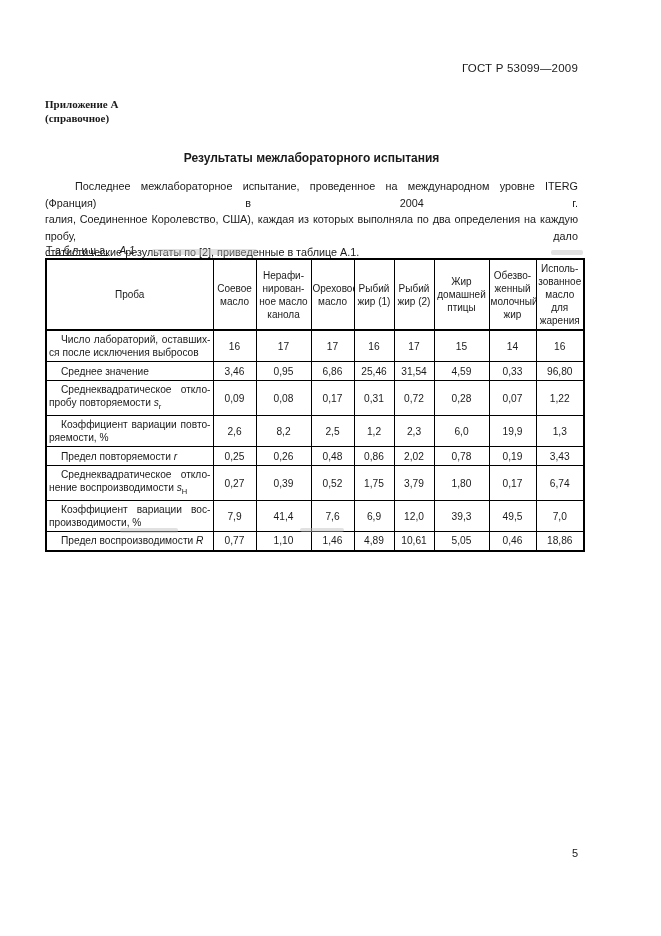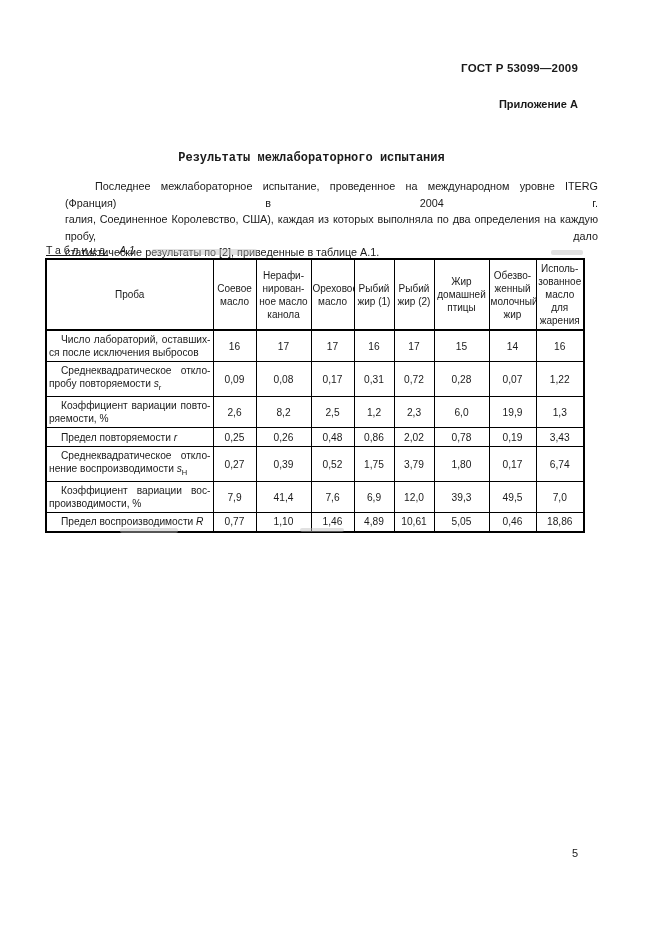--- a/index.html
+++ b/index.html
@@ -6,34 +6,34 @@
   body {
     width: 661px; height: 936px;
     background: #ffffff;
     position: relative;
     font-family: "Liberation Sans", "DejaVu Sans", sans-serif;
     color: #1a1a1a;
     overflow: hidden;
   }
   .doc-ref {
     position: absolute; top: 62px; left: 45px; width: 533px;
-    text-align: right; font-weight: bold; font-size: 11.5px;
+    text-align: right; font-weight: normal; font-size: 11.5px;
     letter-spacing: 0.2px;
   }
   .appendix {
     position: absolute; top: 98px; left: 45px; width: 533px;
-    text-align: right; font-weight: bold; font-size: 11px; line-height: 13.5px;
+    text-align: left; font-weight: bold; font-size: 11px; line-height: 13.5px; font-family: Liberation Serif, serif;
   }
   .section-title {
     position: absolute; top: 151px; left: 45px; width: 533px;
-    text-align: center; font-weight: bold; font-size: 12px; font-family: Liberation Mono, monospace;
+    text-align: center; font-weight: bold; font-size: 12px;
   }
   .paragraph {
     position: absolute; top: 178px; left: 45px; width: 533px;
-    font-size: 10.8px; line-height: 16.6px; margin-left: 20px;
+    font-size: 10.8px; line-height: 16.6px;
   }
   .para-line { text-align: justify; text-align-last: justify; white-space: normal; }
   .para-line.first { text-indent: 30px; }
   .para-line.last { text-align-last: left; }
   .table-caption {
     position: absolute; top: 244px; left: 46px;
     font-size: 10.5px;
   }
   .table-caption .cap-word { letter-spacing: 3px; text-decoration: underline; }
   .table-caption .cap-num { margin-left: 11px; font-style: italic; }
@@ -75,20 +75,21 @@
     border-radius: 2px; filter: blur(0.6px);
   }
 </style>
 </head>
 <body>
 
 <div class="doc-ref">ГОСТ Р 53099—2009</div>
 
 <div class="appendix">
   <div>Приложение А</div>
+  <div>(справочное)</div>
 </div>
 
 <div class="section-title">Результаты межлабораторного испытания</div>
 
 <div class="paragraph">
   <div class="para-line first">Последнее межлабораторное испытание, проведенное на международном уровне ITERG (Франция) в 2004 г.</div>
   <div class="para-line">галия, Соединенное Королевство, США), каждая из которых выполняла по два определения на каждую пробу, дало</div>
   <div class="para-line last">статистические результаты по [2], приведенные в таблице А.1.</div>
 </div>
 
@@ -144,20 +145,33 @@
       </td>
       <td class="num">16</td>
       <td class="num">17</td>
       <td class="num">17</td>
       <td class="num">16</td>
       <td class="num">17</td>
       <td class="num">15</td>
       <td class="num">14</td>
       <td class="num">16</td>
     </tr>
+    <tr class="r1">
+      <td class="lbl">
+        <span class="l1">Среднее значение</span>
+      </td>
+      <td class="num">3,46</td>
+      <td class="num">0,95</td>
+      <td class="num">6,86</td>
+      <td class="num">25,46</td>
+      <td class="num">31,54</td>
+      <td class="num">4,59</td>
+      <td class="num">0,33</td>
+      <td class="num">96,80</td>
+    </tr>
     <tr class="r2">
       <td class="lbl">
         <span class="l1">Среднеквадратическое откло-</span>
         <span class="l2"><span>пробу повторяемости </span><i class="sym">s</i><sub class="ssub">r</sub></span>
       </td>
       <td class="num">0,09</td>
       <td class="num">0,08</td>
       <td class="num">0,17</td>
       <td class="num">0,31</td>
       <td class="num">0,72</td>

